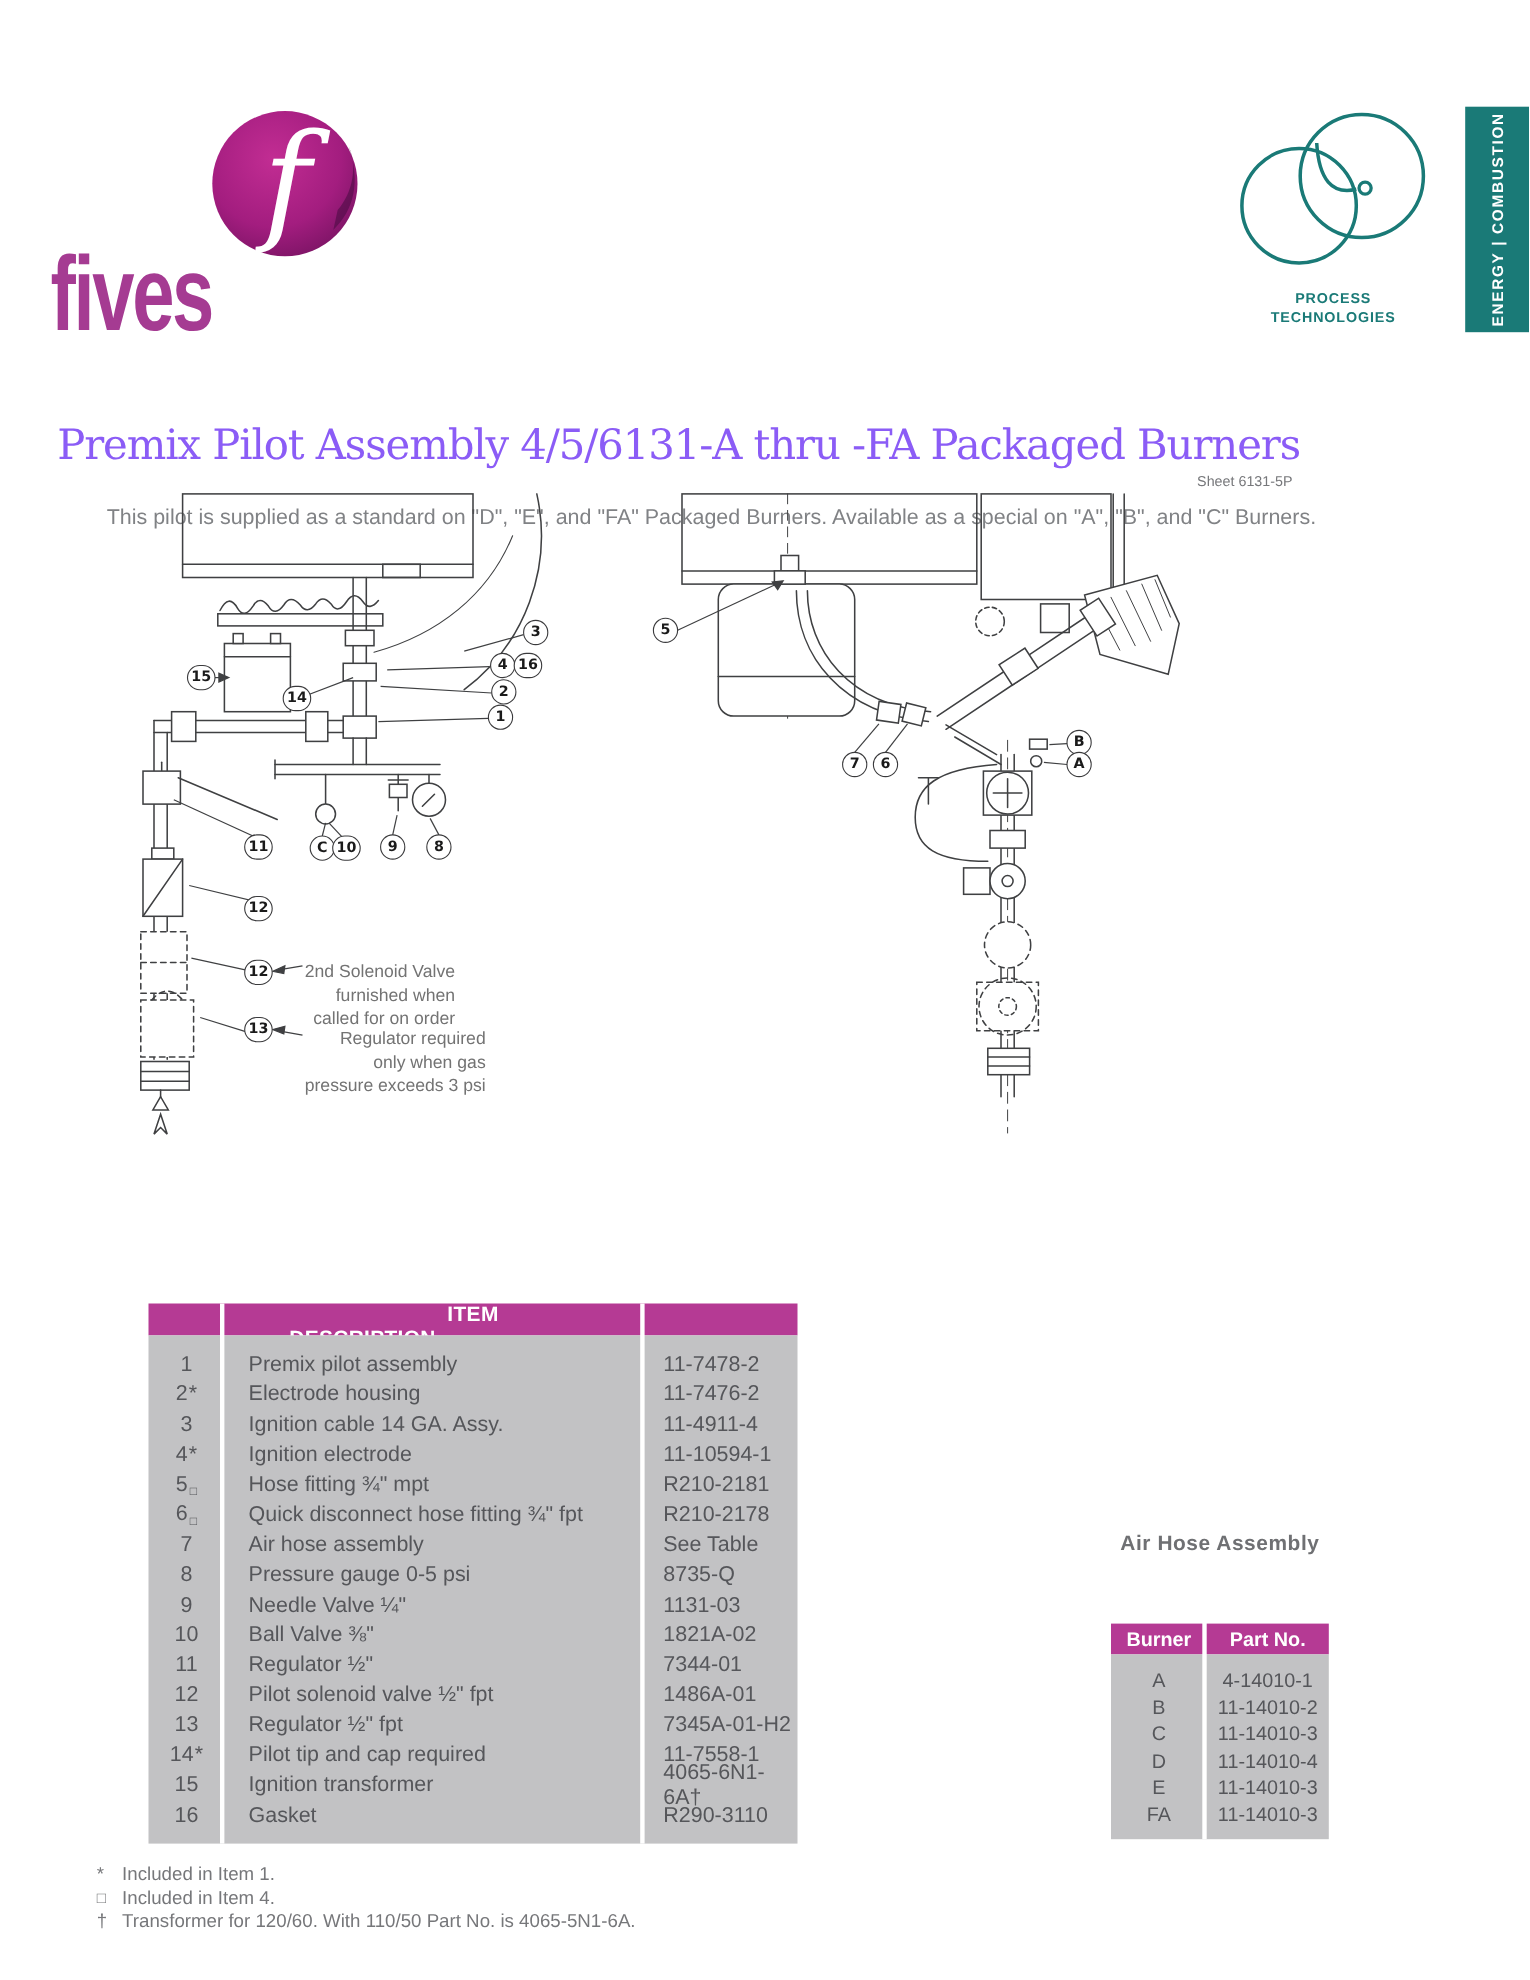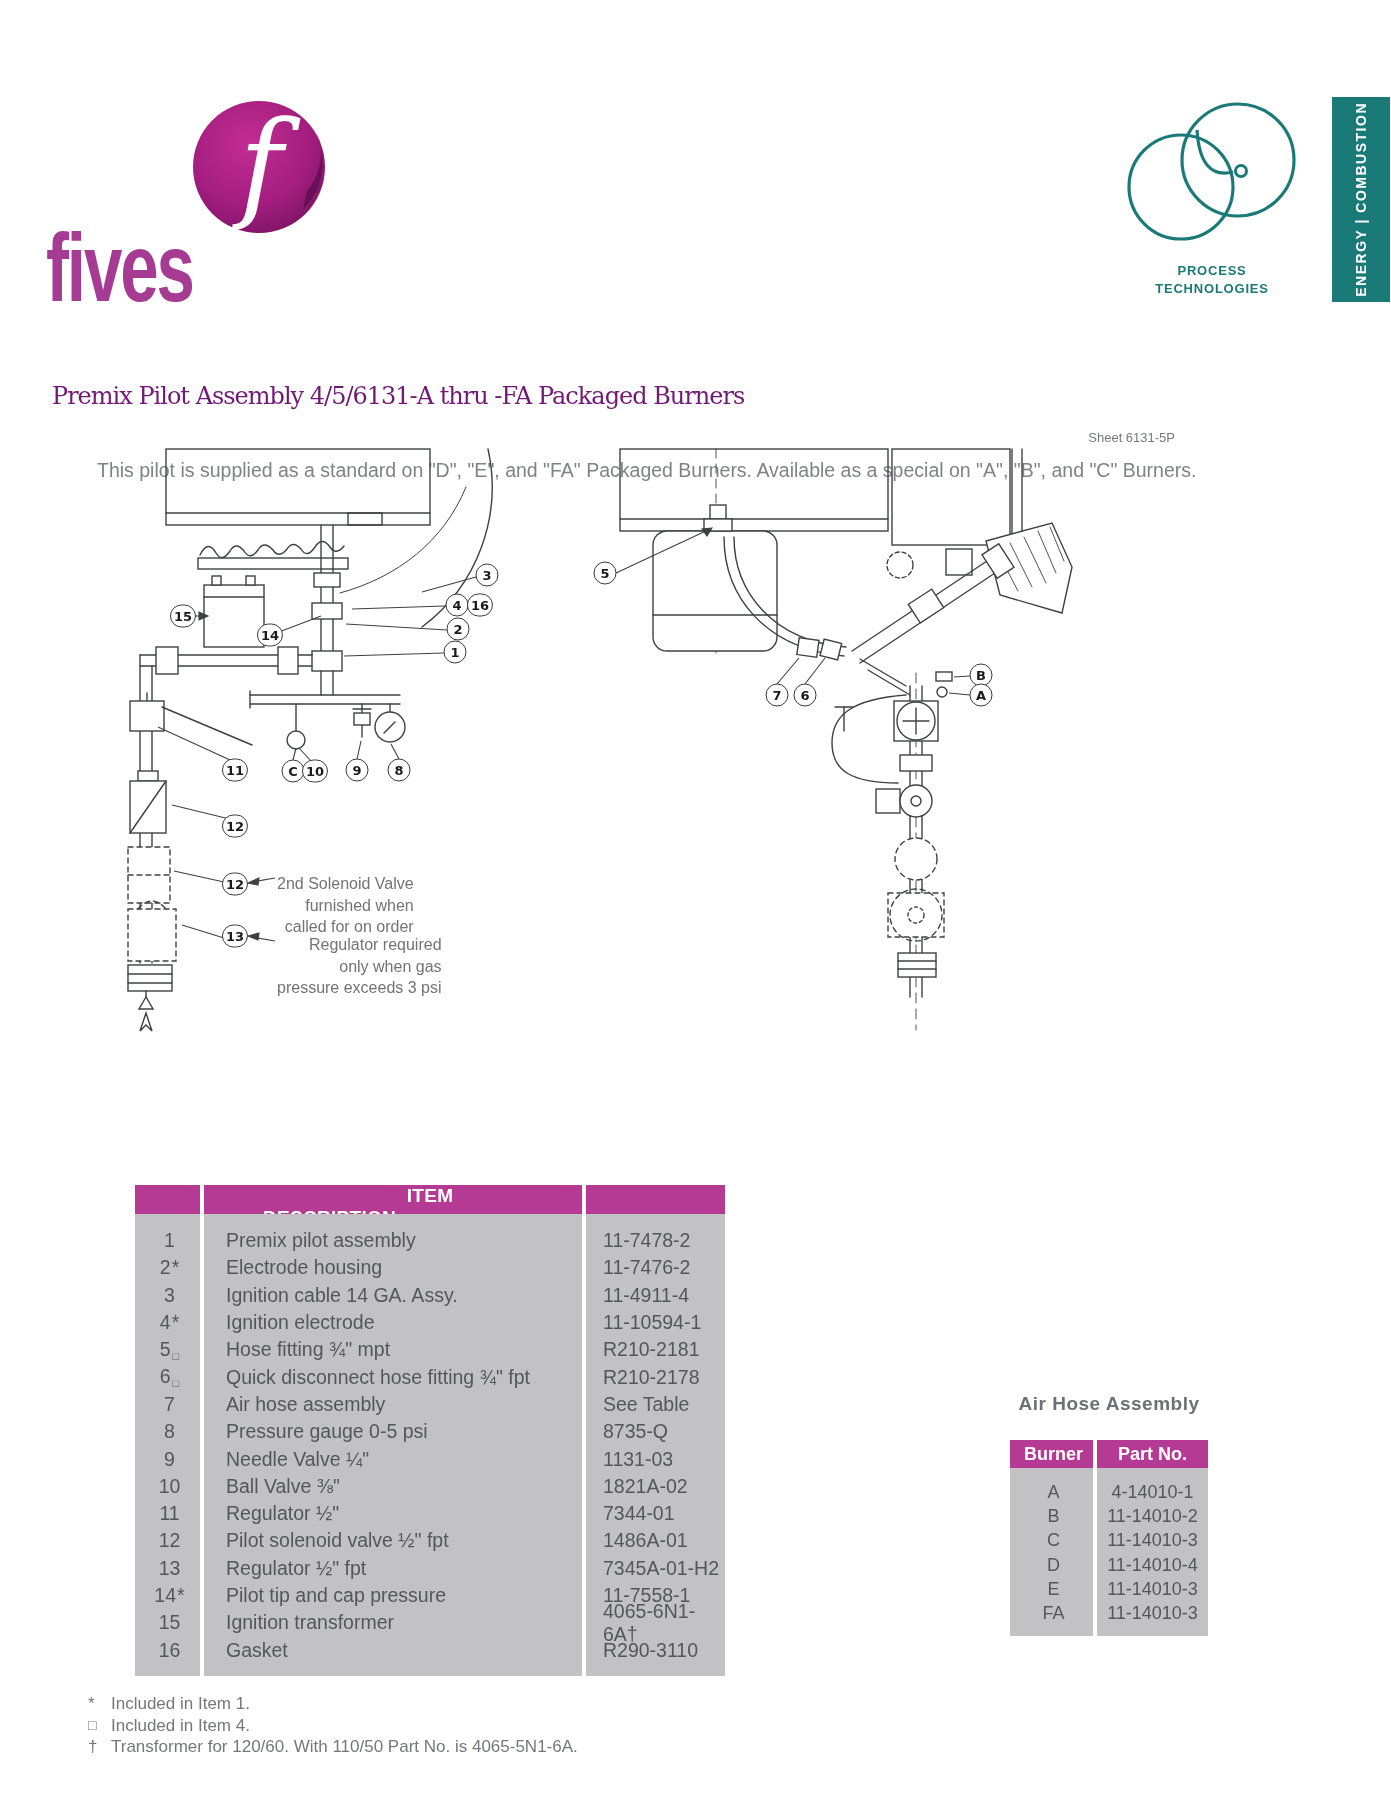--- a/index.html
+++ b/index.html
@@ -20,21 +20,21 @@
     position:absolute; left:1332px; top:97px; width:58px; height:205px;
     background:#1a7a77; display:flex; align-items:center; justify-content:center;
   }
   #banner span {
     writing-mode:vertical-rl; transform:rotate(180deg); color:#fff; font-weight:bold;
     font-size:14px; letter-spacing:1.5px; white-space:nowrap;
   }
 
   #page-title {
     position:absolute; left:52px; top:382px; font-family:"DejaVu Serif", serif;
-    font-size:24px; font-weight:400; color:#701a75; letter-spacing:-1px; white-space:nowrap;
+    font-size:38px; font-weight:400; color:#8b5cf6; letter-spacing:-1px; white-space:nowrap;
   }
   #sheet-label { position:absolute; right:216px; top:430px; font-size:13px; color:#77787b; }
   #subtitle { position:absolute; left:97px; top:459px; font-size:19.5px; color:#808285; white-space:nowrap; }
 
   
   #diagram-svg { position:absolute; left:100px; top:445px; width:1000px; height:590px; }
   #diagram-overlay { position:absolute; left:0; top:0; width:1391px; height:1800px; pointer-events:none; }
   .callout {
     position:absolute; min-width:23px; height:23px; box-sizing:border-box; padding:0 3px;
     border:1.7px solid #3a3a3c; border-radius:12px; background:#fff; color:#1a1a1a;
@@ -64,21 +64,21 @@
 
   
   #airhose-title {
     position:absolute; left:1010px; top:1393px; width:198px; text-align:center;
     font-size:19px; font-weight:bold; color:#6f7073; letter-spacing:0.5px;
   }
   #airhose-table { position:absolute; left:1010px; top:1440px; width:198px; }
   .ah-sep { position:absolute; top:0; bottom:0; width:4px; background:#fff; left:83px; z-index:2; }
   .ah-header {
     position:relative; display:flex; background:#b53a94; color:#fff; font-weight:bold;
-    font-size:18px; height:28px; align-items:center;
+    font-size:18px; height:28px; align-items:center;margin-top:36px;
   }
   .ah-body { position:relative; background:#c2c2c4; padding:12px 0 10px 0; color:#55565a; }
   .ah-row { display:flex; height:24.3px; align-items:center; font-size:18px; }
   .col-burner { width:87px; text-align:center; flex:none; }
   .col-ahpart { width:111px; text-align:center; flex:none; }
 
   
   #footnotes { position:absolute; left:88px; top:1693px; font-size:17px; color:#76777a; }
   .fn-row { display:flex; line-height:21.5px; }
   .fn-sym { width:23px; flex:none; }
@@ -360,21 +360,21 @@
         <span class="col-desc">Pilot solenoid valve ½" fpt</span>
         <span class="col-part">1486A-01</span>
       </div>
       <div class="pt-row">
         <span class="col-item">13</span>
         <span class="col-desc">Regulator ½" fpt</span>
         <span class="col-part">7345A-01-H2</span>
       </div>
       <div class="pt-row">
         <span class="col-item">14<span class="mk">*</span></span>
-        <span class="col-desc">Pilot tip and cap pressure</span>
+        <span class="col-desc">Pilot tip and cap required</span>
         <span class="col-part">11-7558-1</span>
       </div>
       <div class="pt-row">
         <span class="col-item">15</span>
         <span class="col-desc">Ignition transformer</span>
         <span class="col-part">4065-6N1-6A†</span>
       </div>
       <div class="pt-row">
         <span class="col-item">16</span>
         <span class="col-desc">Gasket</span>

